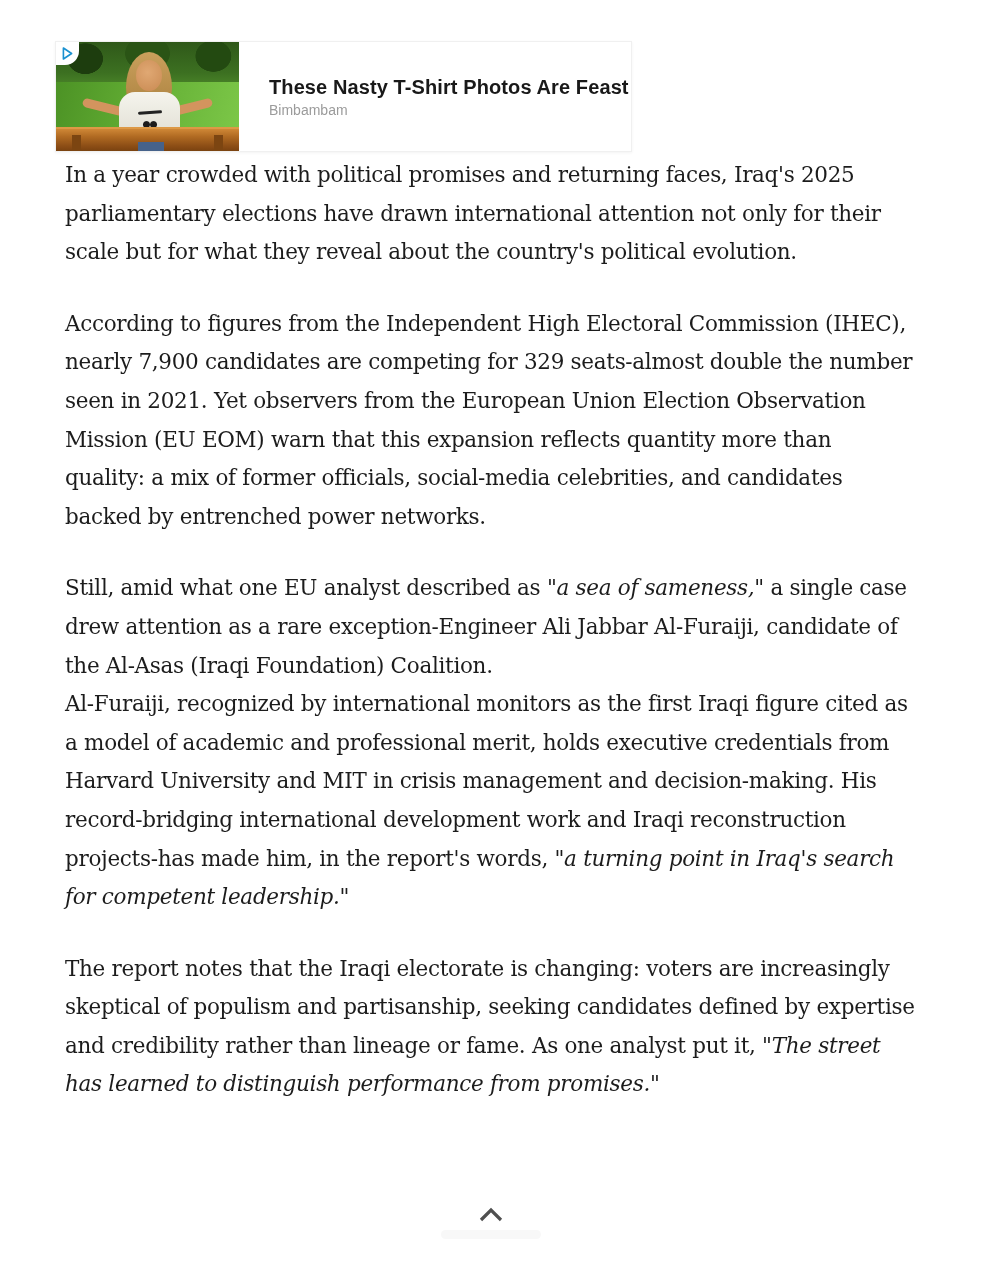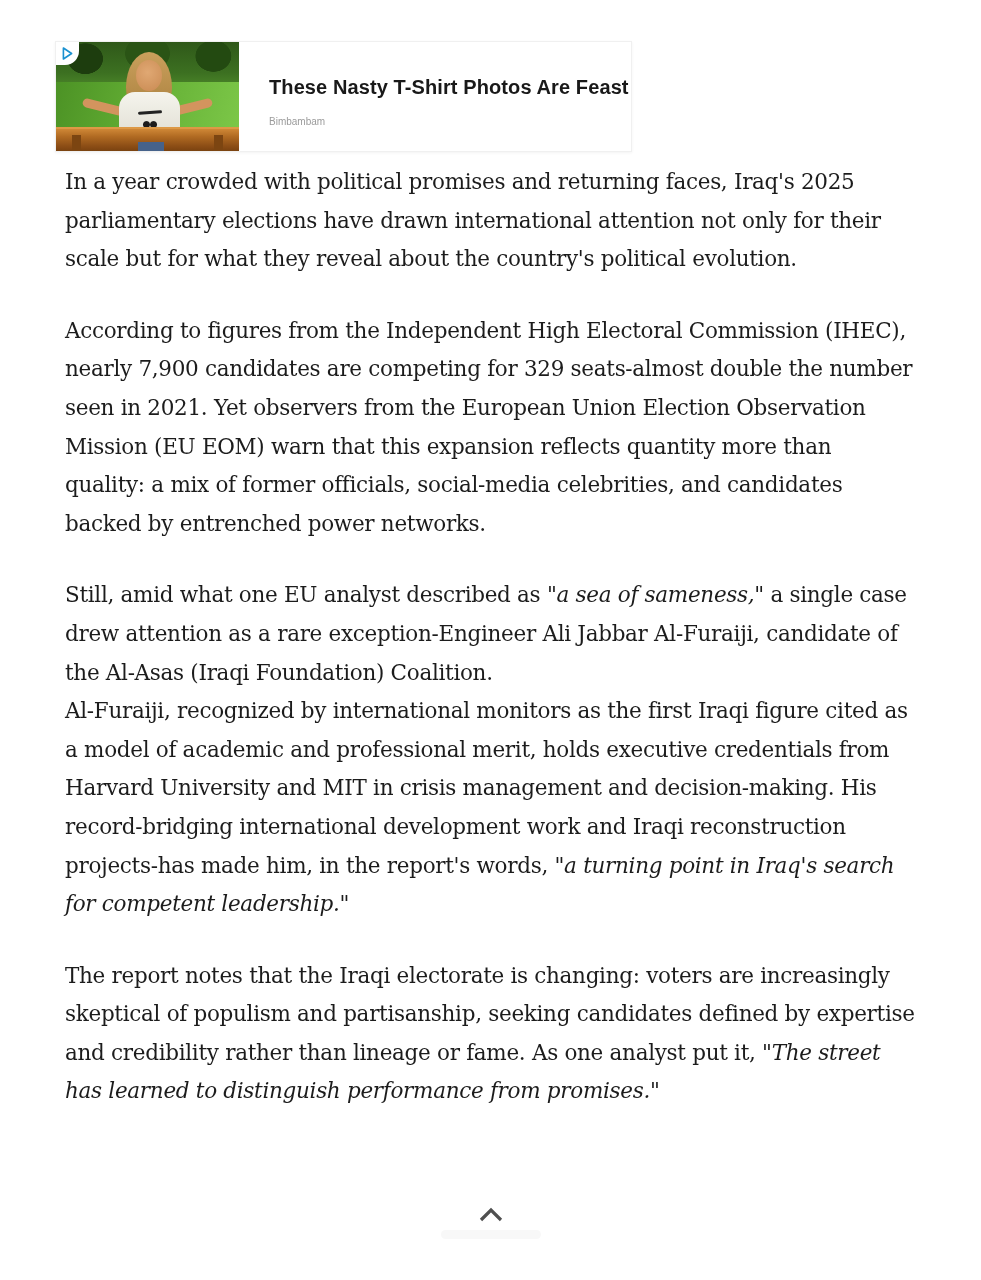--- a/index.html
+++ b/index.html
@@ -60,25 +60,25 @@
   .jeans { position:absolute; left:82px; bottom:0; width:26px; height:9px; background:#46628a; }
   .adchoices {
     position:absolute; left:0; top:0; width:23px; height:23px; background:#fff;
     border-radius:0 0 14px 0; display:flex; align-items:center; justify-content:center;
   }
   .ad-text { flex:1; min-width:0; padding:34px 0 0 30px; }
   .ad-headline {
     font-size:20px; font-weight:600; color:#191919; letter-spacing:.1px;
     white-space:nowrap; overflow:hidden;
   }
-  .ad-source { margin-top:17px; font-size:10px; color:#9b9b9b; }
+  .ad-source { margin-top:3px; font-size:14px; color:#9b9b9b; }
 
   
   .article {
-    position:absolute; left:65px; top:163px; width:851px;
+    position:absolute; left:65px; top:156px; width:851px;
     font-family:"DejaVu Serif","Liberation Serif",serif;
     font-size:21.5px; line-height:38.6px; letter-spacing:-0.3px; color:#1c1c1c;
   }
   .para { margin:0 0 33px 0; }
   .italic { font-style:italic; }
 
   
   .footer { position:absolute; left:0; top:1196px; width:100%; height:60px; }
   .footer-bar {
     position:absolute; left:50%; top:34px; transform:translateX(-50%);

